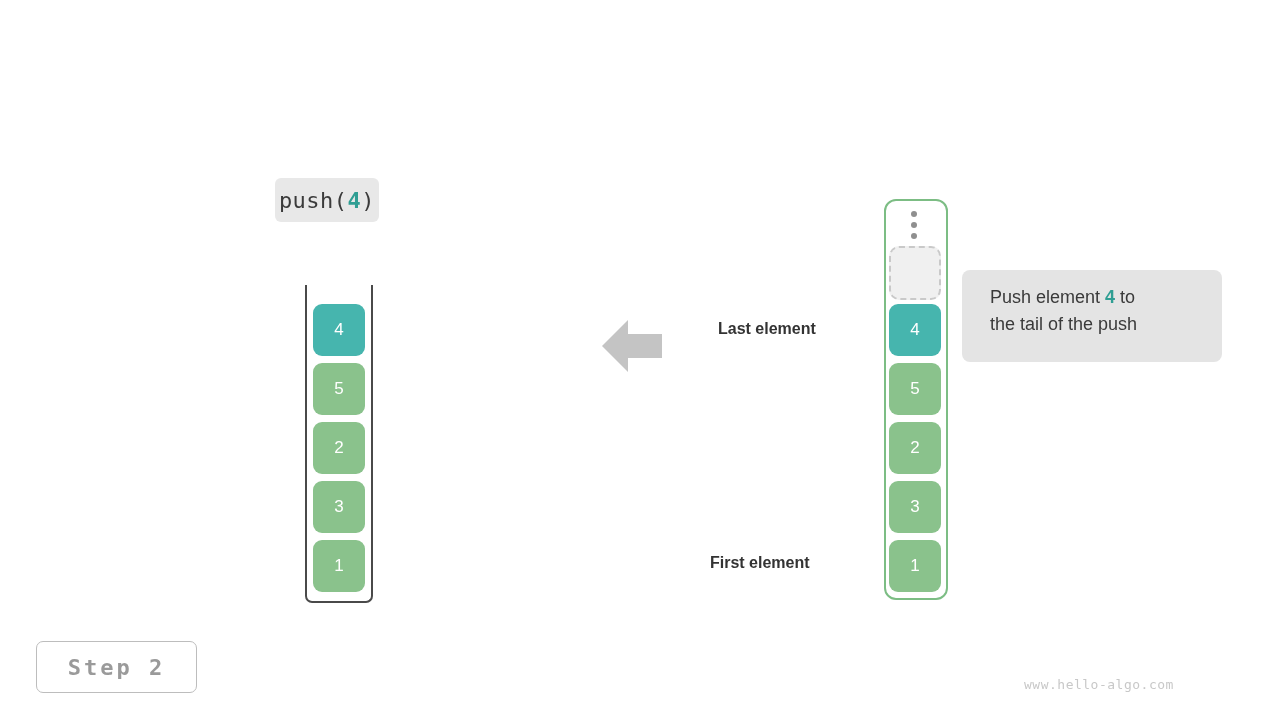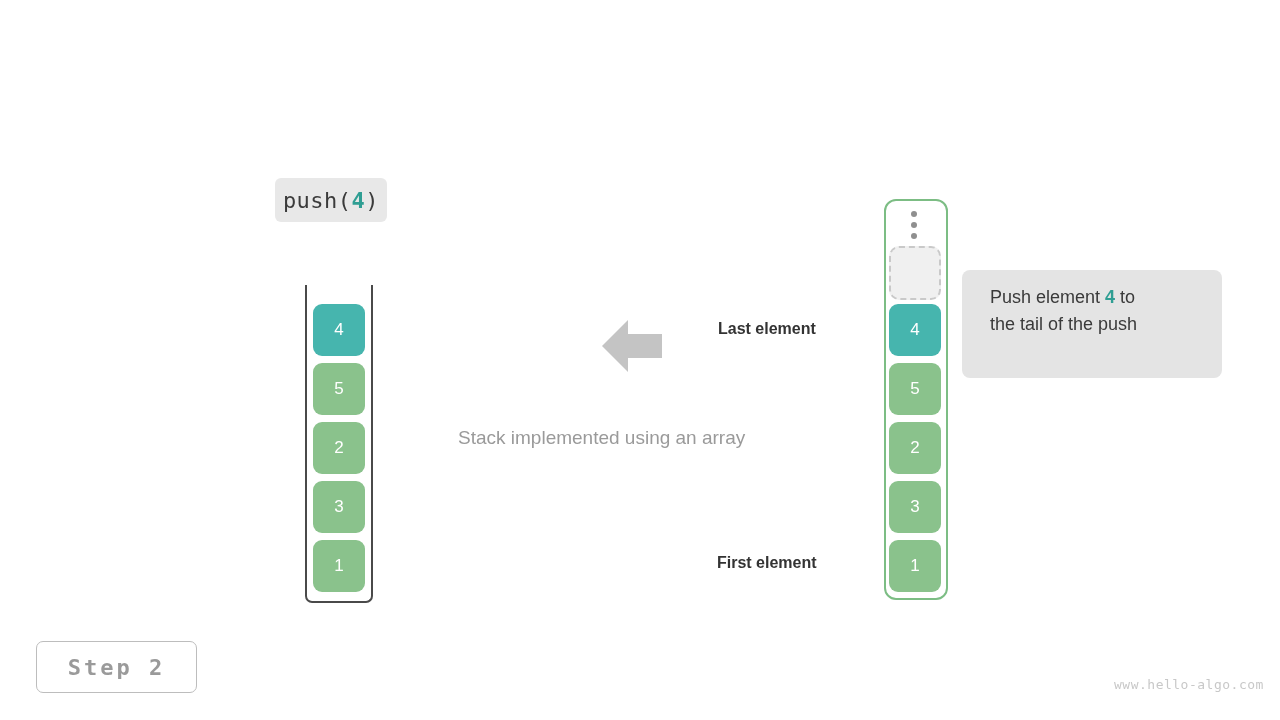--- a/index.html
+++ b/index.html
@@ -17,21 +17,21 @@
   .stage {
     position: absolute;
     inset: 0;
   }
 
   
   .op-label {
     position: absolute;
     left: 275px;
     top: 178px;
-    width: 112px;
+    width: 104px;
     height: 44px;
     background: #e8e8e8;
     border-radius: 6px;
     display: flex;
     align-items: center;
     justify-content: center;
     font-family: "DejaVu Sans Mono", "Liberation Mono", monospace;
     font-size: 22px;
     color: #3b3b3b;
     letter-spacing: 0.5px;
@@ -155,38 +155,37 @@
     text-align: center;
   }
   .label-first {
     position: absolute;
     left: 710px;
     top: 554px;
     font-size: 16px;
     font-weight: bold;
     color: #333333;
     white-space: nowrap;
-    margin-left: 7px;
   }
   .caption {
     position: absolute;
     left: 458px;
     top: 427px;
     font-size: 19px;
     color: #9a9a9a;
     white-space: nowrap;
   }
 
   
   .tooltip {
     position: absolute;
     left: 962px;
     top: 270px;
     width: 260px;
-    height: 108px;
+    height: 92px;
     background: #e4e4e4;
     border-radius: 8px;
     box-sizing: border-box;
     padding: 14px 18px 0 28px;
     font-size: 18px;
     line-height: 27px;
     color: #3a3a3a;
   }
   .tooltip .accent {
     color: #2f9e93;
@@ -207,21 +206,21 @@
     align-items: center;
     justify-content: center;
     font-family: "DejaVu Sans Mono", "Liberation Mono", monospace;
     font-size: 22px;
     font-weight: bold;
     letter-spacing: 3px;
     color: #9a9a9a;
   }
   .watermark {
     position: absolute;
-    left: 1114px;
+    left: 1024px;
     top: 677px;
     font-family: "DejaVu Sans Mono", "Liberation Mono", monospace;
     font-size: 13px;
     color: #c8c8c8;
     letter-spacing: 0.5px;
     white-space: nowrap;
   }
 </style>
 </head>
 <body>
@@ -239,21 +238,20 @@
     <div class="cell">2</div>
     <div class="cell">3</div>
     <div class="cell">1</div>
   </div>
 
   <svg class="arrow" viewBox="0 0 60 56">
     <path d="M0 28 L26 2 L26 16 L60 16 L60 40 L26 40 L26 54 Z" fill="#c4c4c4"></path>
   </svg>
   <div class="label-last">Last element</div>
   <div class="label-first">First element</div>
-  <div class="caption">Stack implemented using an array</div>
 
   <div class="array-frame"></div>
   <div class="ellipsis">
     <span></span>
     <span></span>
     <span></span>
   </div>
   <div class="empty-slot"></div>
   <div class="array-cells">
     <div class="cell highlight">4</div>

